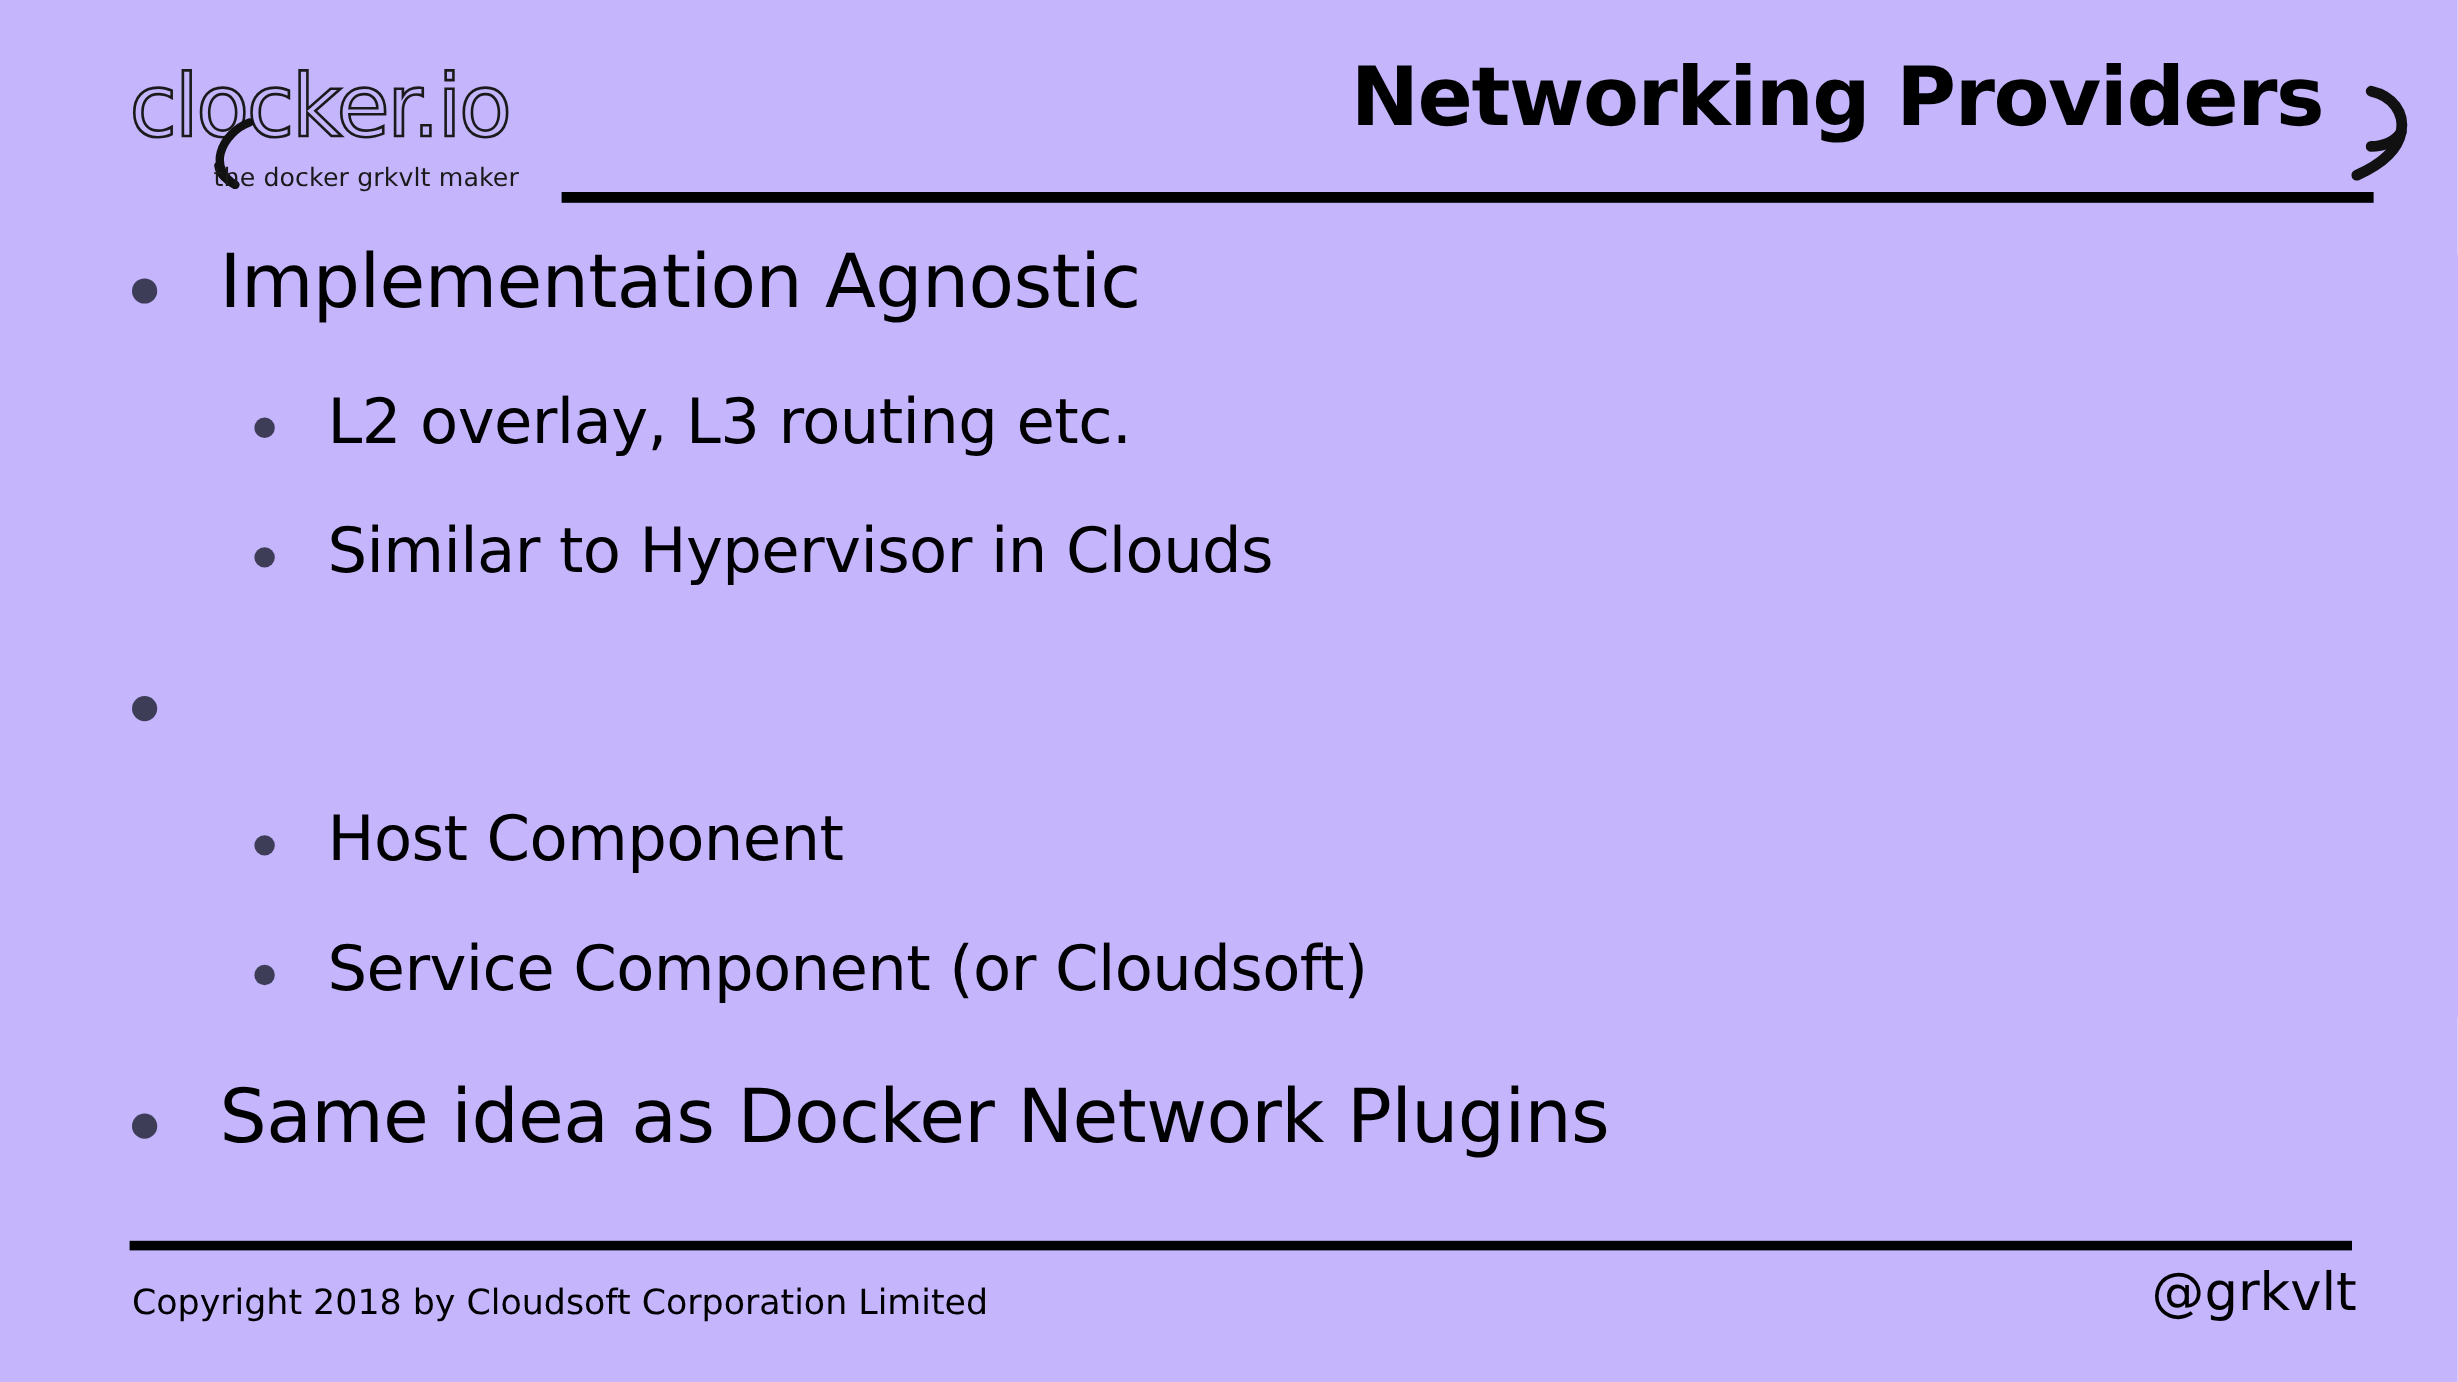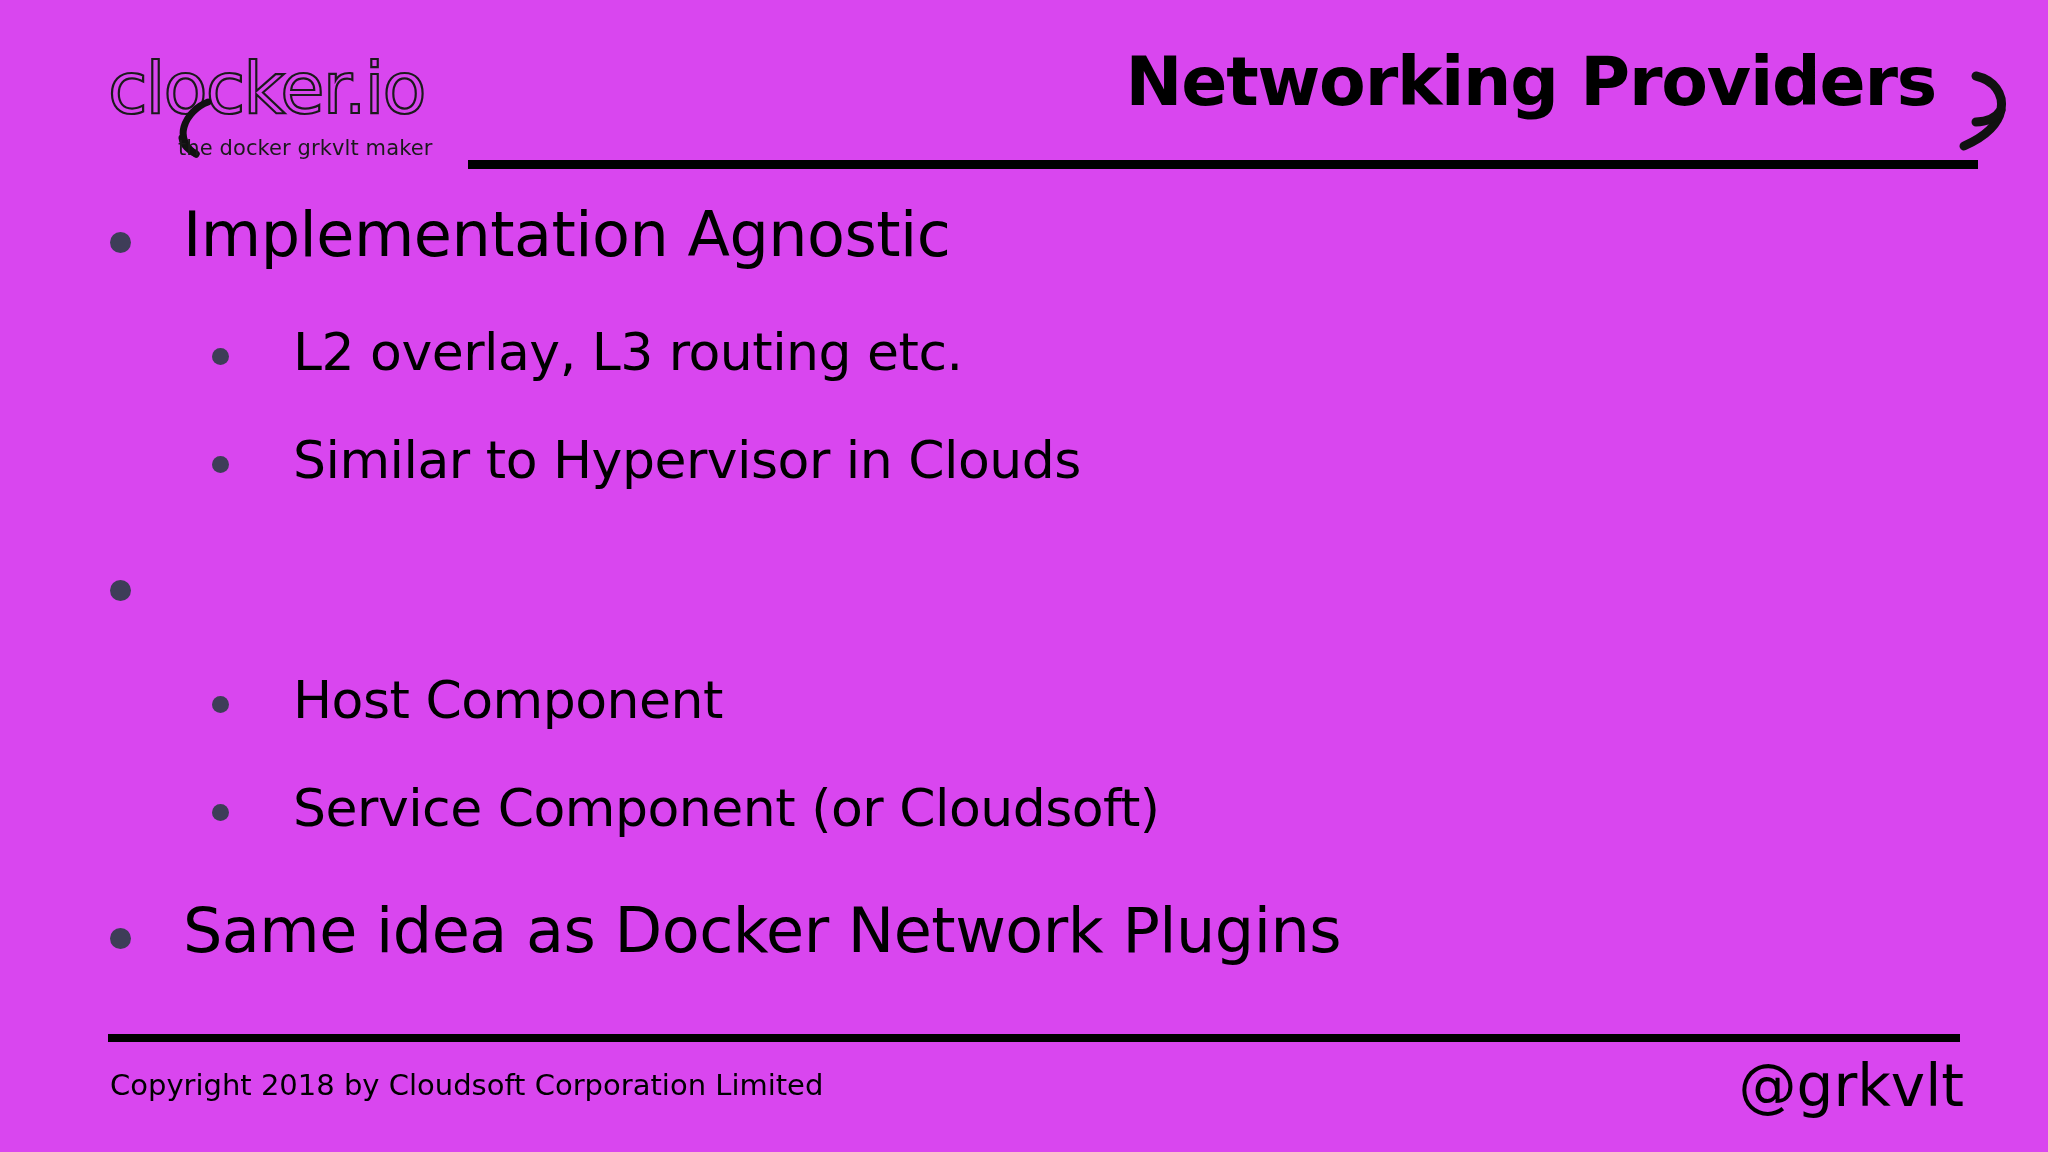--- a/index.html
+++ b/index.html
@@ -12,21 +12,21 @@
     height: 1152px;
     overflow: hidden;
     font-family: "Liberation Sans", sans-serif;
     color: #000000;
     position: relative;
   }
 
   .slide {
     position: absolute;
     inset: 0;
-    background: #d946ef;
+    background: #c4b5fd;
   }
 
   
   .header {
     position: absolute;
     left: 0;
     top: 0;
     width: 2048px;
     height: 180px;
   }
@@ -147,21 +147,20 @@
   }
   .lvl1 .bullet-text {
     font-size: 62px;
     margin-top: 6px;
   }
 
   
   .lvl2 {
     margin-left: 212px;
     height: 100px;
-    gap: 20px;
   }
   .lvl2 .bullet-dot {
     width: 17px;
     height: 17px;
     margin-top: 30px;
     margin-right: 44px;
   }
   .lvl2 .bullet-text {
     font-size: 52px;
     margin-top: 8px;
@@ -195,21 +194,21 @@
     font-size: 29px;
     font-weight: 400;
     color: #000000;
     white-space: nowrap;
   }
   .footer-right {
     position: absolute;
     right: 84px;
     top: 30px;
     font-family: "DejaVu Sans", sans-serif;
-    font-size: 58px;
+    font-size: 44px;
     font-weight: 400;
     color: #000000;
     white-space: nowrap;
   }
 </style>
 </head>
 <body>
 
 <div class="slide">
 

